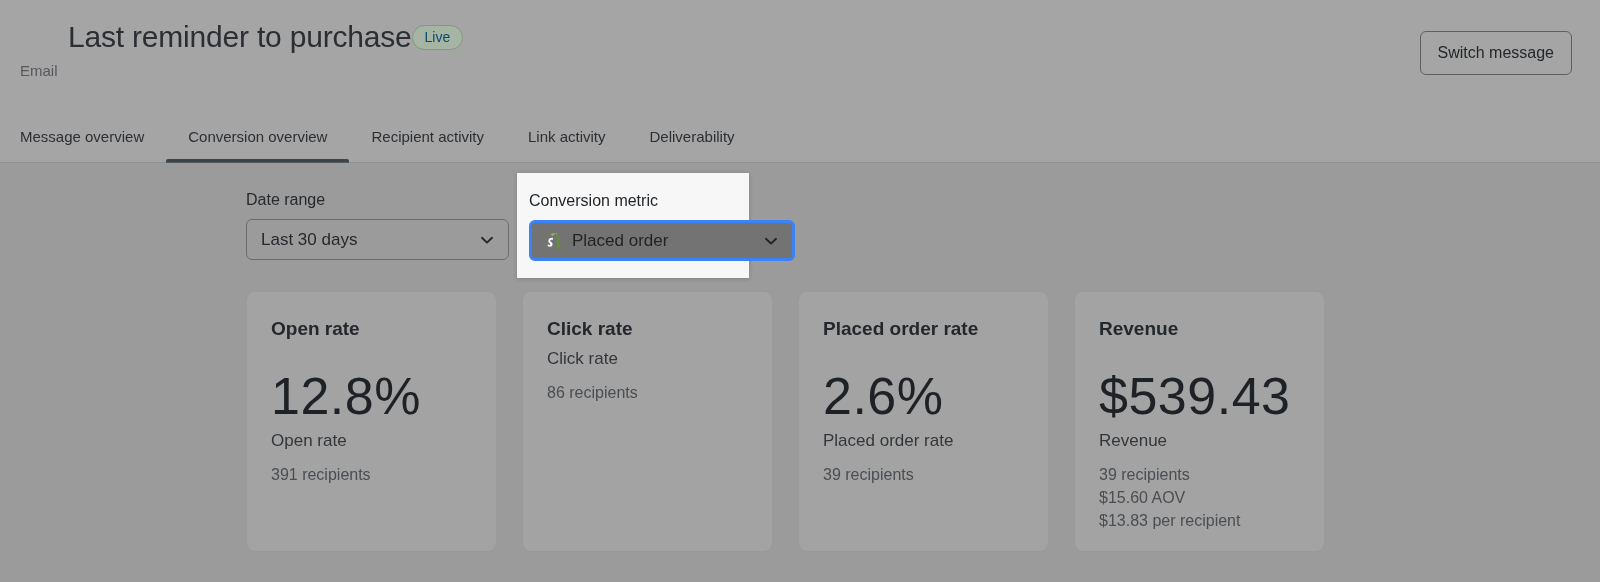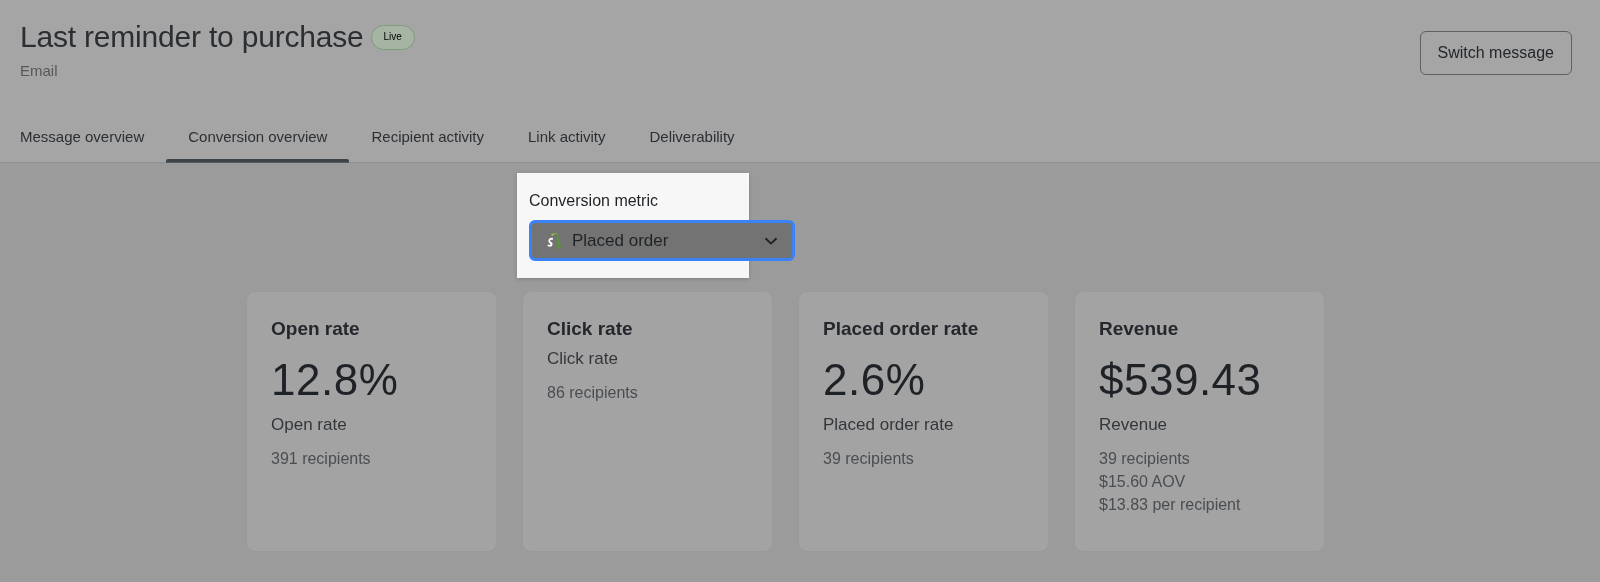--- a/index.html
+++ b/index.html
@@ -38,43 +38,44 @@
   .header-inner {
     position: absolute;
     left: 20px;
     top: 18px;
     right: 20px;
   }
 
   .title-row {
     display: flex;
     align-items: center;
-    gap: 7px;
+    gap: 0;
+    margin-left: 48px;
   }
 
   .page-title {
     font-size: 30px;
     font-weight: 400;
     color: #2b2f33;
     line-height: 38px;
     letter-spacing: -0.2px;
     white-space: nowrap;
   }
 
   .live-badge {
     display: inline-flex;
     align-items: center;
     justify-content: center;
     height: 25px;
     padding: 0 12px;
     border: 1px solid #7f9c80;
     border-radius: 13px;
     background: #a6b4a3;
-    color: #000000;
-    font-size: 10px;
+    color: #0c4a6e;
+    font-size: 14px;
     line-height: 1;
     white-space: nowrap;
   }
 
   .page-subtitle {
     margin-top: 5px;
     font-size: 15px;
     color: #55585c;
     line-height: 20px;
   }
@@ -240,23 +241,23 @@
   }
 
   .card-title {
     font-size: 19px;
     font-weight: bold;
     color: #24282c;
     line-height: 25px;
   }
 
   .card-value {
-    margin-top: 12px;
+    margin-top: 28px;
     font-family: "Liberation Sans", sans-serif;
-    font-size: 44px;
+    font-size: 52px;
     font-weight: 400;
     color: #1e2226;
     line-height: 54px;
     letter-spacing: 0.5px;
     white-space: nowrap;
   }
 
   .card-metric-label {
     margin-top: 7px;
     font-size: 17px;
@@ -311,20 +312,31 @@
         <span>Deliverability</span>
         <span class="tab-underline"></span>
       </button>
     </div>
 
     <div class="tabs-divider"></div>
   </div>
 
   <div class="content">
 
+    <div class="filters">
+      <div class="filter-field">
+        <div class="filter-label">Date range</div>
+        <div class="select-box">
+          <span>Last 30 days</span>
+          <svg class="select-chevron" viewBox="0 0 16 16">
+            <path d="M3 5.8 L8 10.6 L13 5.8" fill="none" stroke="#24282c" stroke-width="1.9" stroke-linecap="round" stroke-linejoin="round"></path>
+          </svg>
+        </div>
+      </div>
+    </div>
 
     <div class="cards">
 
       <div class="card">
         <div class="card-title">Open rate</div>
         <div class="card-value">12.8%</div>
         <div class="card-metric-label">Open rate</div>
         <div class="card-sub">
           <div>391 recipients</div>
         </div>

